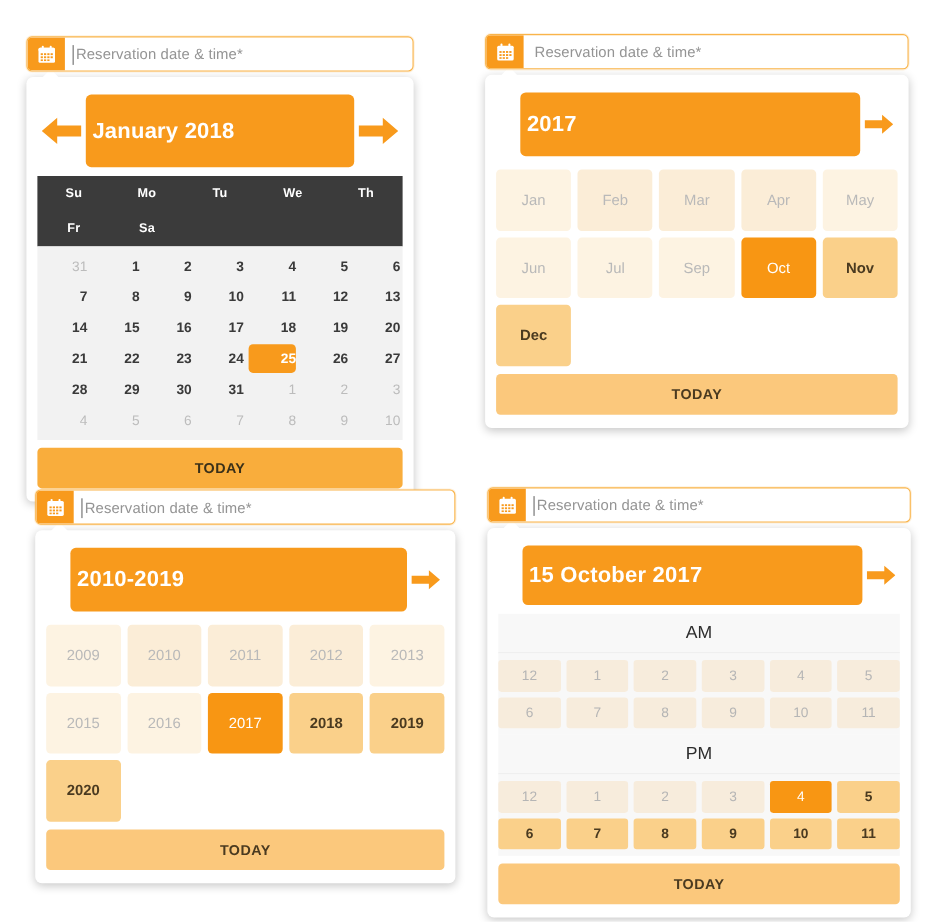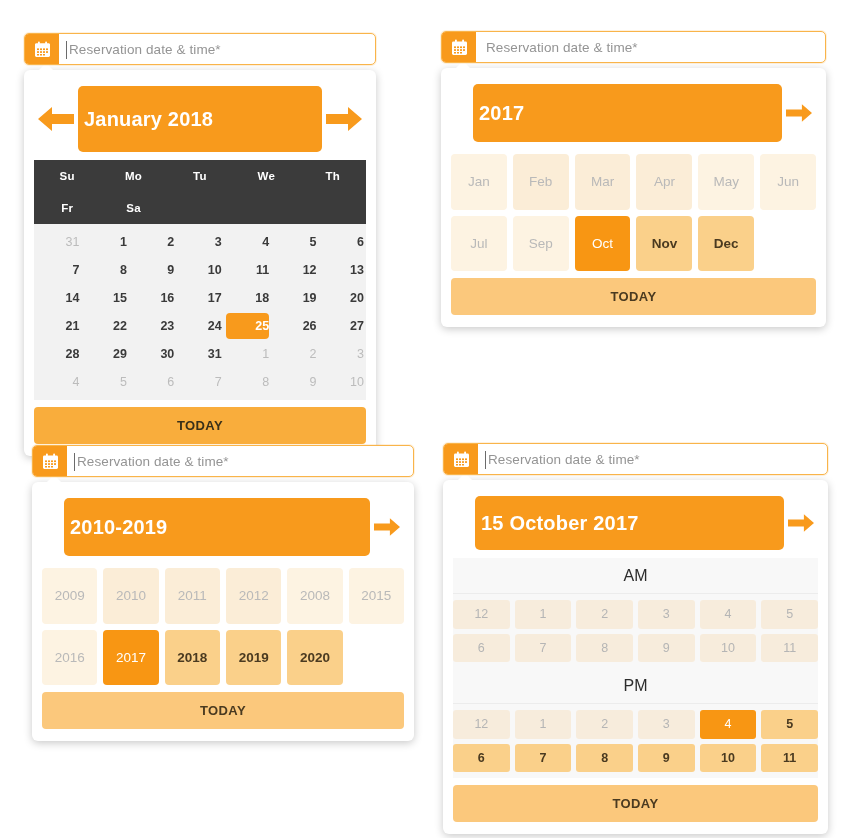--- a/index.html
+++ b/index.html
@@ -149,21 +149,21 @@
   }
   .day.muted { color: #bcbcbc; font-weight: normal; }
   .day.selected {
     background: #f89a1c;
     color: #ffffff;
   }
 
   
   .cell-grid {
     display: grid;
-    grid-template-columns: repeat(6, 1fr);
+    grid-template-columns: repeat(5, 1fr);
     gap: 6px;
     padding: 4px 0 0 0;
   }
   .cell {
     text-align: center;
     font-size: 13.5px;
     border-radius: 4px;
     padding: 21px 0;
     cursor: pointer;
     line-height: 1;
@@ -412,21 +412,21 @@
             <polygon points="36,15 22,3 22,10 0,10 0,20 22,20 22,27" fill="#f89a1c"></polygon>
           </svg>
         </span>
       </div>
 
       <div class="cell-grid">
           <div class="cell lvl0">2009</div>
           <div class="cell lvl1">2010</div>
           <div class="cell lvl1">2011</div>
           <div class="cell lvl1">2012</div>
-          <div class="cell lvl0">2008</div>
+          <div class="cell lvl0">2013</div>
           <div class="cell lvl0">2015</div>
           <div class="cell lvl0">2016</div>
           <div class="cell selected">2017</div>
           <div class="cell lvl2">2018</div>
           <div class="cell lvl2">2019</div>
           <div class="cell lvl2">2020</div>
         </div>
 
       <div class="today-bar soft">TODAY</div>
     </div>

